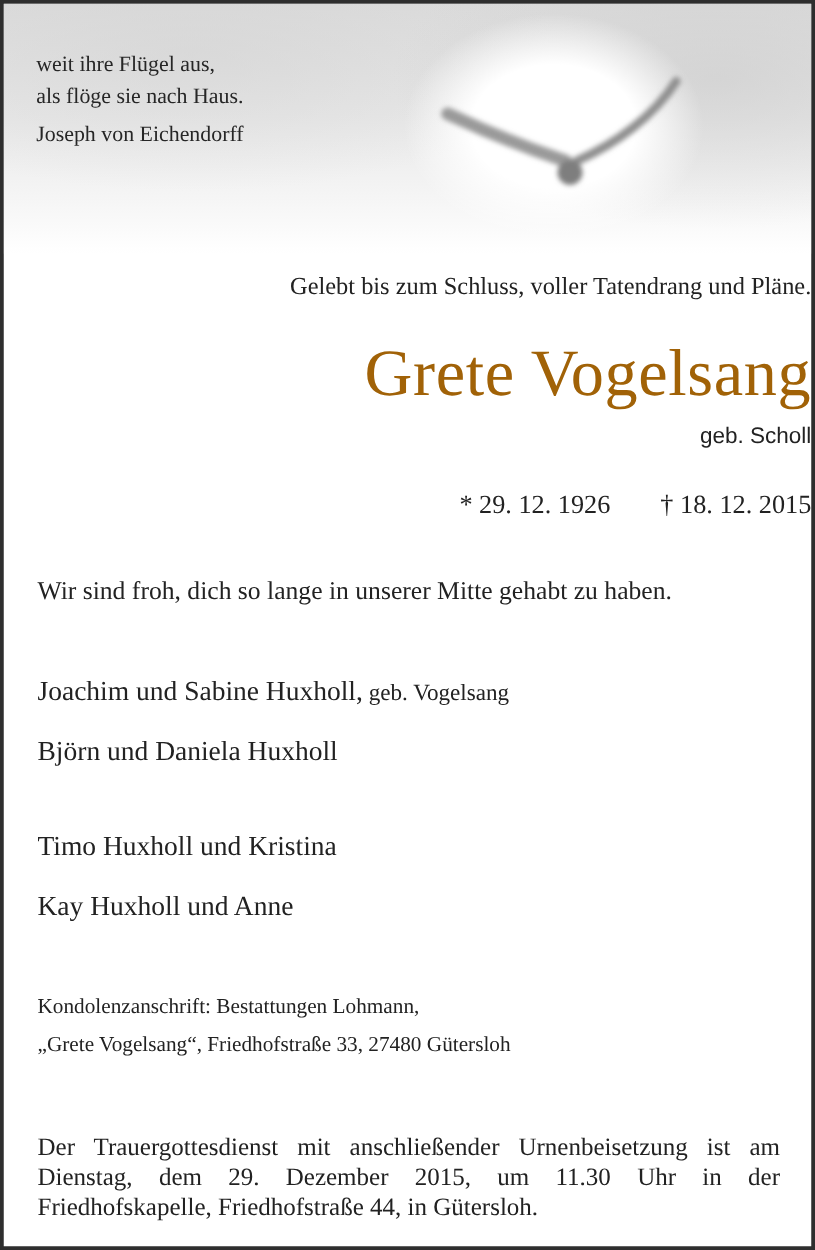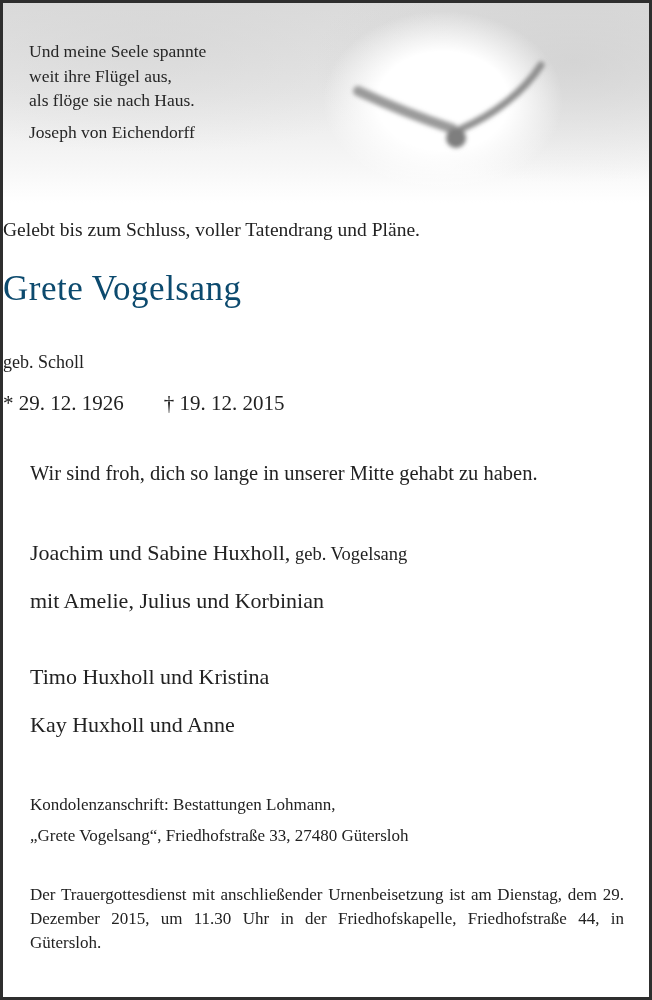--- a/index.html
+++ b/index.html
@@ -27,39 +27,39 @@
         linear-gradient(to bottom, #dcdcdc 0%, #e8e8e8 45%, #f6f6f6 80%, #ffffff 100%);
     }
     .bird { position: absolute; left: 0; top: 0; }
     .poem {
       position: absolute; left: 26px; top: 36px;
       font-family: "Liberation Serif", serif;
       font-size: 17.5px; line-height: 24.5px;
       color: #262626;
     }
     .poem .author { margin-top: 7px; }
-    .center { position: absolute; left: 0; width: 646px; text-align: left; }
+    .center { position: absolute; left: 0; width: 646px; text-align: right; }
     .motto { top: 216px; font-size: 19.5px; font-family: "Liberation Serif", serif; }
-    .name { top: 266px; font-size: 35px; font-family: "Liberation Serif", serif; letter-spacing: 0.5px; color: #0c4a6e; }
-    .maiden { top: 349px; font-size: 18px; font-family: Liberation Serif, serif; }
+    .name { top: 266px; font-size: 53px; font-family: "Liberation Serif", serif; letter-spacing: 0.5px; color: #a16207; }
+    .maiden { top: 335px; font-size: 18px; font-family: Liberation Sans, sans-serif; }
     .dates { top: 388px; font-size: 21px; font-family: "Liberation Serif", serif; }
     .dates span { display: inline-block; }
     .dates .birth { margin-right: 40px; }
     .block { position: absolute; left: 27px; font-family: "Liberation Serif", serif; }
     .thanks { top: 455px; width: 600px; font-size: 20.5px; line-height: 30px; }
     .family { font-size: 22px; line-height: 29px; }
     .family .small { font-size: 18.5px; }
     .f1 { top: 535px; }
     .f2 { top: 583px; }
     .f3 { top: 659px; }
     .f4 { top: 707px; text-align: center; }
     .condolence { top: 786px; font-size: 17px; line-height: 31px; }
     .service {
-      top: 880px; width: 594px;
-      font-size: 17px; line-height: 24px;
+      top: 903px; width: 594px;
+      font-size: 20px; line-height: 24px;
       text-align: justify;
       font-family: Liberation Serif, serif;
     }
   </style>
 </head>
 <body>
 
 <div class="card">
 
   <div class="photo">
@@ -71,40 +71,39 @@
       </defs>
       <g filter="url(#blur)" fill="none" stroke-linecap="round">
         <path d="M355 88 C 385 102, 420 116, 450 126" stroke="#9a9a9a" stroke-width="10"></path>
         <path d="M458 126 C 490 112, 520 90, 538 62" stroke="#8e8e8e" stroke-width="7"></path>
         <circle cx="453" cy="135" r="10" fill="#7e7e7e" stroke="none"></circle>
       </g>
     </svg>
   </div>
 
   <div class="poem">
-    <div>Und meine Seele spannte</div>
     <div>weit ihre Flügel aus,</div>
     <div>als flöge sie nach Haus.</div>
     <div class="author">Joseph von Eichendorff</div>
   </div>
 
   <div class="center motto">Gelebt bis zum Schluss, voller Tatendrang und Pläne.</div>
   <div class="center name">Grete Vogelsang</div>
   <div class="center maiden">geb. Scholl</div>
   <div class="center dates">
-    <span class="birth">* 29. 12. 1926</span><span class="death">† 19. 12. 2015</span>
+    <span class="birth">* 29. 12. 1926</span><span class="death">† 18. 12. 2015</span>
   </div>
 
   <div class="block family f1">
     <span>Joachim und Sabine Huxholl,</span><span class="small"> geb. Vogelsang</span>
   </div>
 
   <div class="block thanks">Wir sind froh, dich so lange in unserer Mitte gehabt zu haben.</div>
   <div class="block family f2">
-    <div>mit Amelie, Julius und Korbinian</div>
+    <div>Björn und Daniela Huxholl</div>
   </div>
   <div class="block family f3">
     <span>Timo Huxholl und Kristina</span>
   </div>
   <div class="block family f4">
     <span>Kay Huxholl und Anne</span>
   </div>
 
   <div class="block condolence">
     <div>Kondolenzanschrift: Bestattungen Lohmann,</div>

